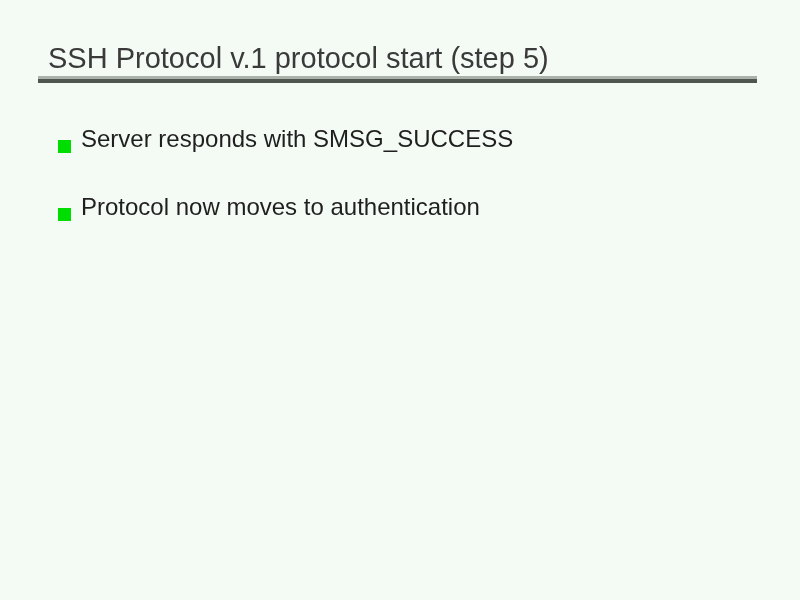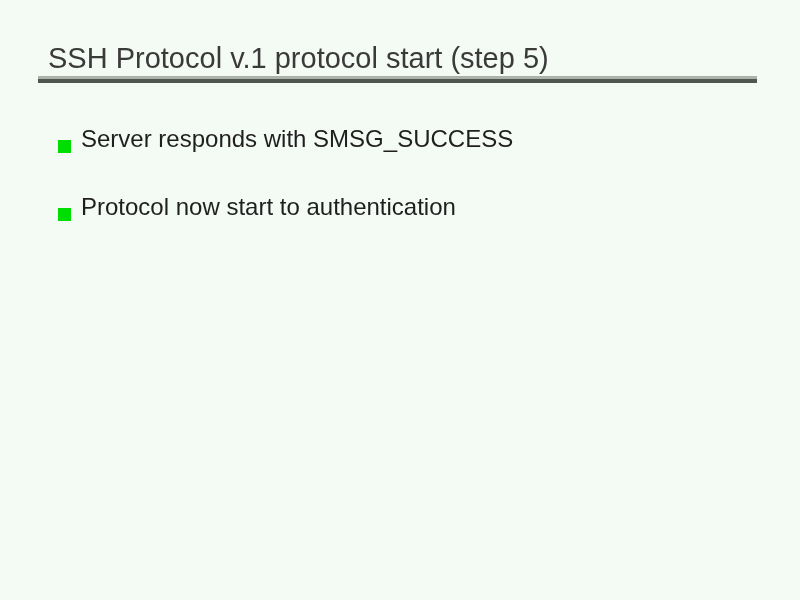--- a/index.html
+++ b/index.html
@@ -79,17 +79,17 @@
 
   <div class="title-rule"></div>
 
   <ul class="bullet-list">
     <li class="bullet-item">
       <span class="bullet-square"></span>
       <span class="bullet-text">Server responds with SMSG_SUCCESS</span>
     </li>
     <li class="bullet-item">
       <span class="bullet-square"></span>
-      <span class="bullet-text">Protocol now start to authentication</span>
+      <span class="bullet-text">Protocol now moves to authentication</span>
     </li>
   </ul>
 
 </div>
 
 </body></html>

